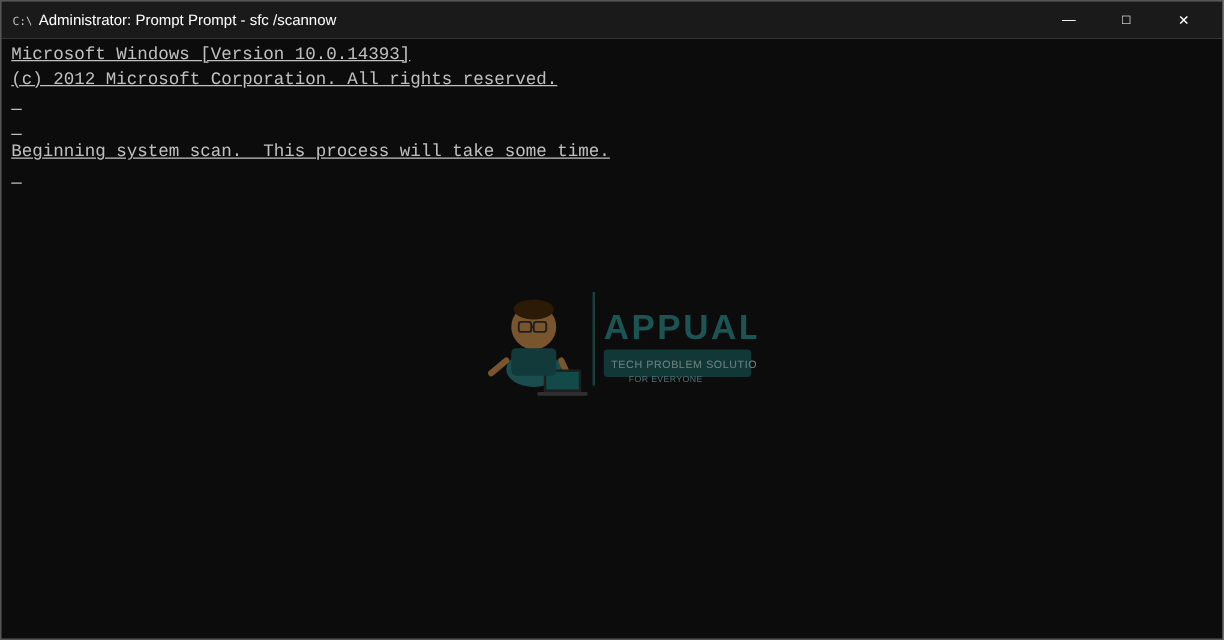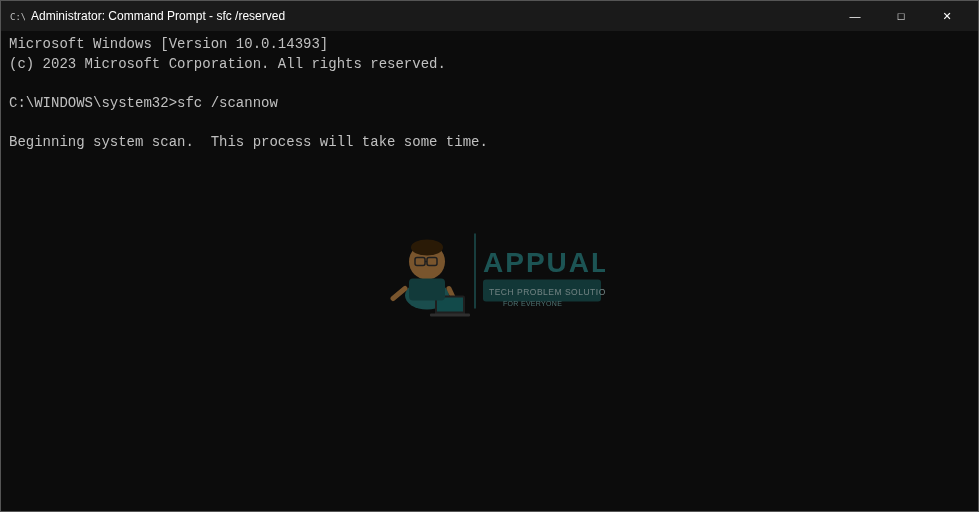--- a/index.html
+++ b/index.html
@@ -83,20 +83,21 @@
       color: #c0c0c0;
       font-family: 'Courier New', Consolas, monospace;
       font-size: 14px;
       line-height: 1.4;
       position: relative;
       overflow: hidden;
     }
 
     .terminal-line {
       white-space: pre;
+      text-decoration: underline;
     }
 
     .watermark {
       position: absolute;
       top: 50%;
       left: 50%;
       transform: translate(-50%, -50%);
       opacity: 0.55;
       pointer-events: none;
       display: flex;
@@ -112,35 +113,34 @@
 <div class="window">
 
   <div class="title-bar">
     <div class="title-bar-icon">
 
       <svg viewBox="0 0 16 16" xmlns="http://www.w3.org/2000/svg">
         <rect width="16" height="16" fill="#1a1a1a"></rect>
         <text x="1" y="12" font-size="9" fill="#c0c0c0" font-family="monospace">C:\</text>
       </svg>
     </div>
-    <span class="title-bar-text">Administrator: Command Prompt - sfc  /reserved</span>
+    <span class="title-bar-text">Administrator: Prompt Prompt - sfc  /scannow</span>
     <div class="title-bar-controls">
       <button class="title-bar-btn minimize">—</button>
       <button class="title-bar-btn maximize">□</button>
       <button class="title-bar-btn close">✕</button>
     </div>
   </div>
 
   <div class="terminal-body">
     <div>
 
     <div class="terminal-line">Microsoft Windows [Version 10.0.14393]</div>
-        <div class="terminal-line">(c) 2023 Microsoft Corporation. All rights reserved.</div>
+        <div class="terminal-line">(c) 2012 Microsoft Corporation. All rights reserved.</div>
         <div class="terminal-line">&nbsp;</div>
-        <div class="terminal-line">C:\WINDOWS\system32&gt;sfc /scannow</div>
         <div class="terminal-line">&nbsp;</div>
         <div class="terminal-line">Beginning system scan.  This process will take some time.</div>
         <div class="terminal-line">&nbsp;</div>
       </div>
 
     <div class="watermark">
       <svg width="230" height="95" viewBox="0 0 230 95" xmlns="http://www.w3.org/2000/svg">
 
         <g fill="#2a8a8a" opacity="0.9">
 

